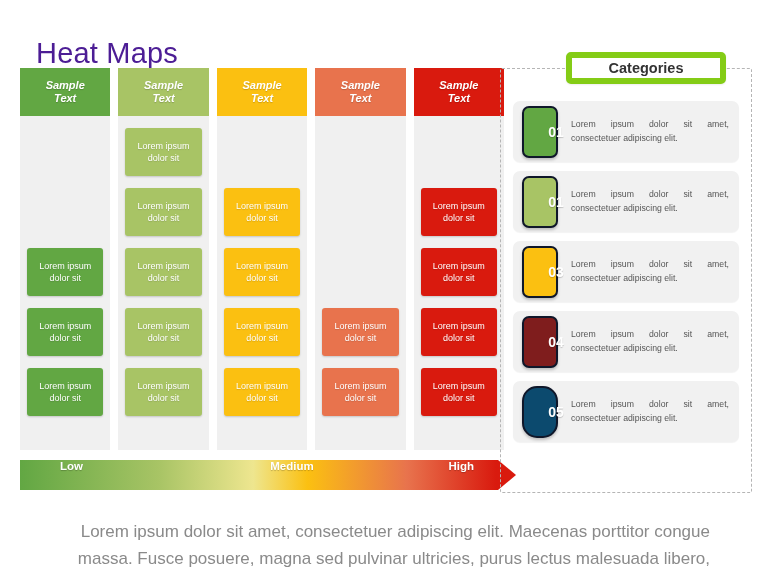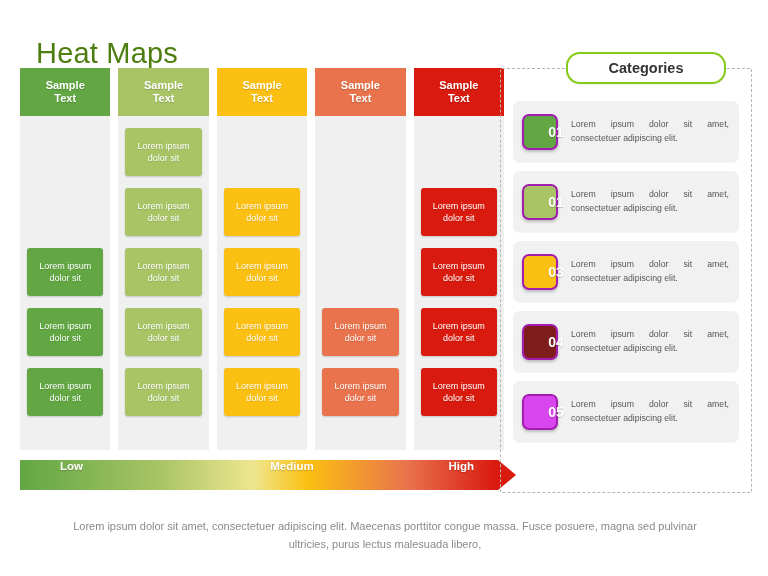--- a/index.html
+++ b/index.html
@@ -15,21 +15,21 @@
     position: relative;
   }
 
   
   #page-title {
     position: absolute;
     left: 36px;
     top: 20px;
     font-size: 29px;
     font-weight: 400;
-    color: #4d7c0f;
+    color: #4c1d95;
     letter-spacing: 0.2px;
     line-height: 1;
   }
 
   
   #heatmap {
     position: absolute;
     left: 20px;
     top: 68px;
     width: 484px;
@@ -48,20 +48,21 @@
     flex: 0 0 48px;
     display: flex;
     align-items: center;
     justify-content: center;
     text-align: center;
     color: #ffffff;
     font-weight: bold;
     font-size: 11px;
     line-height: 1.22;
     text-shadow: 0 1px 1px rgba(0,0,0,.18);
+    font-style: italic;
   }
   .hm-body {
     flex: 1 1 auto;
     padding: 12px 7px 10px 7px;
     display: flex;
     flex-direction: column;
     gap: 12px;
   }
   .hm-cell {
     height: 48px;
@@ -124,22 +125,22 @@
     border-radius: 2px;
     box-sizing: border-box;
   }
   #categories-title {
     position: absolute;
     left: 65px;
     top: -17px;
     width: 160px;
     height: 32px;
     background: #ffffff;
-    border: 2px solid #84cc16;
-    border-radius: 14px;
+    border: 6px solid #84cc16;
+    border-radius: 5px;
     display: flex;
     align-items: center;
     justify-content: center;
     font-weight: bold;
     font-size: 14.5px;
     color: #333333;
     box-sizing: border-box;
     box-shadow: 0 1px 2px rgba(0,0,0,.07);
   }
   #category-list {
@@ -156,24 +157,24 @@
     background: #f1f1f1;
     border-radius: 7px;
     display: flex;
     align-items: center;
     padding: 0 10px 0 9px;
     box-sizing: border-box;
     box-shadow: 0 1px 1px rgba(0,0,0,.05);
   }
   .cat-badge {
     width: 36px;
-    height: 36px;
+    height: 52px;
     flex: 0 0 36px;
     border-radius: 7px;
-    border: 2px solid #a21caf;
+    border: 2px solid #0f172a;
     box-sizing: border-box;
     display: flex;
     align-items: center;
     justify-content: center;
     color: #ffffff;
     font-weight: bold;
     font-size: 14px;
     box-shadow: 0 2px 3px rgba(0,0,0,.22);
     text-shadow: 0 1px 1px rgba(0,0,0,.2);
     padding-left: 32px;
@@ -185,22 +186,22 @@
     color: #555555;
     text-align: justify;
   }
 
   
   #caption {
     position: absolute;
     left: 60px;
     top: 518px;
     width: 650px;
-    text-align: center;
-    font-size: 11px;
+    text-align: right;
+    font-size: 17px;
     line-height: 1.6;
     color: #8a8a8a;
   }
 </style>
 </head>
 <body>
 
 <h1 id="page-title">Heat Maps</h1>
 
 <div id="heatmap">
@@ -322,19 +323,19 @@
       </div>
       <div class="cat-item">
         <div class="cat-badge" style="background: rgb(251, 192, 17);">03</div>
         <div class="cat-text">Lorem ipsum dolor sit amet, consectetuer adipiscing elit.</div>
       </div>
       <div class="cat-item">
         <div class="cat-badge" style="background: #7f1d1d;">04</div>
         <div class="cat-text">Lorem ipsum dolor sit amet, consectetuer adipiscing elit.</div>
       </div>
       <div class="cat-item">
-        <div class="cat-badge" style="background: #d946ef;">05</div>
+        <div class="cat-badge" style="background: #0c4a6e; border-radius: 15px;">05</div>
         <div class="cat-text">Lorem ipsum dolor sit amet, consectetuer adipiscing elit.</div>
       </div>
     </div>
 </div>
 
 <div id="caption">Lorem ipsum dolor sit amet, consectetuer adipiscing elit. Maecenas porttitor congue massa. Fusce posuere, magna sed pulvinar ultricies, purus lectus malesuada libero,</div>
 
 </body></html>

